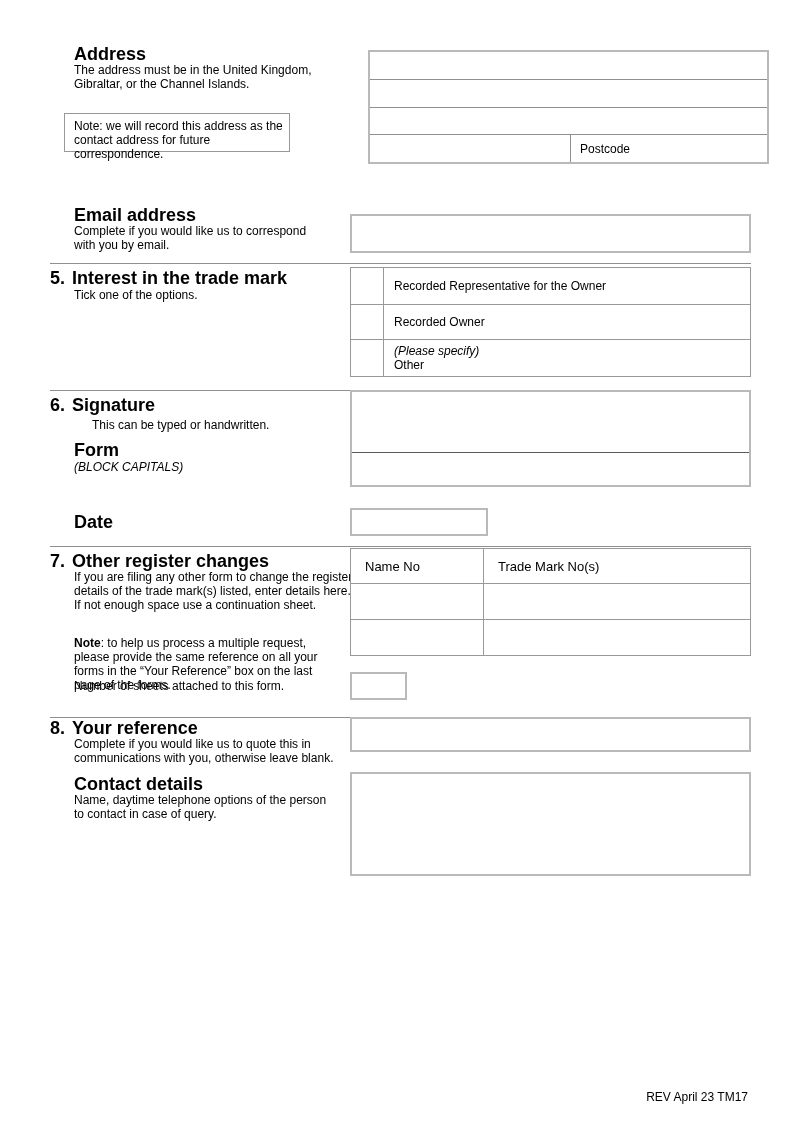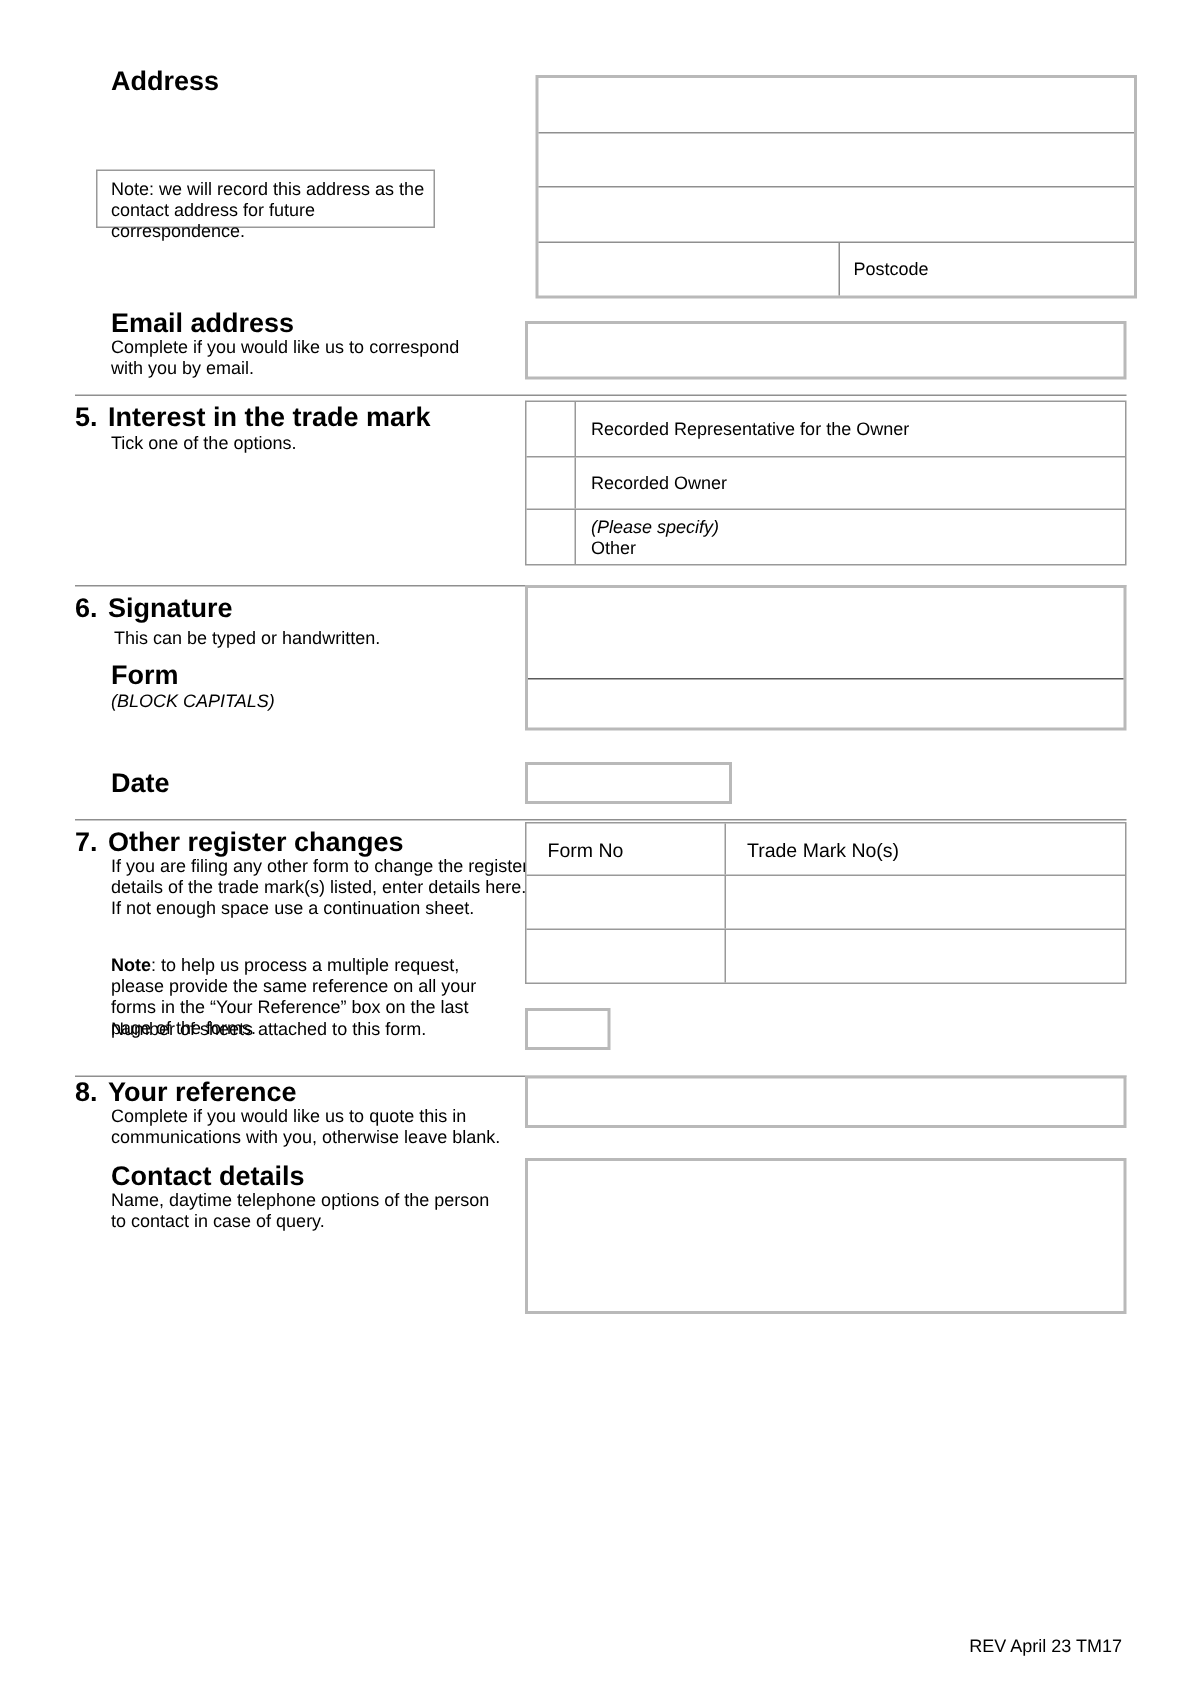--- a/index.html
+++ b/index.html
@@ -47,27 +47,29 @@
   .t7-c1 { width:133px; border-right:1px solid #999999; display:flex; align-items:center; padding-left:14px; box-sizing:border-box; }
   .t7-c2 { flex:1; display:flex; align-items:center; padding-left:14px; }
   .t7-head { font-size:13px; }
 </style>
 </head>
 <body>
 
 <div class="page">
 
   <div class="h1 abs" style="left:74px;top:46px">Address</div>
+  <div class="body pre abs" style="left:74px;top:63px;width:250px">The address must be in the United Kingdom,
+Gibraltar, or the Channel Islands.</div>
 
   <div class="note-box abs" style="left:64px;top:113px;width:226px;height:39px">
     <div class="body pre">Note: we will record this address as the
 contact address for future correspondence.</div>
   </div>
 
-  <div class="box2 addr-group abs" style="left:357px;top:50px;width:401px;height:149px">
+  <div class="box2 addr-group abs" style="left:368px;top:50px;width:401px;height:114px">
     <div class="addr-row"></div>
     <div class="addr-row"></div>
     <div class="addr-row"></div>
     <div class="addr-row">
       <div class="addr-cell-left"></div>
       <div class="addr-cell-right">
         <span class="body">Postcode</span>
       </div>
     </div>
   </div>
@@ -100,21 +102,21 @@
       <div class="opt-label">
         <span class="body i">(Please specify)</span>
         <span class="body">Other</span>
       </div>
     </div>
   </div>
 
   <div class="rule abs" style="left:50px;top:390px"></div>
   <div class="h1 abs" style="left:50px;top:397px">6.</div>
   <div class="h1 abs" style="left:72px;top:397px">Signature</div>
-  <div class="body abs" style="left:76px;top:418px">This can be typed or handwritten.</div>
+  <div class="body abs" style="left:92px;top:418px">This can be typed or handwritten.</div>
   <div class="h1 abs" style="left:74px;top:442px">Form</div>
   <div class="body i abs" style="left:74px;top:460px">(BLOCK CAPITALS)</div>
 
   <div class="box2 sig-box abs" style="left:350px;top:390px;width:401px;height:97px">
     <div class="sig-area"></div>
     <div class="name-area"></div>
   </div>
 
   <div class="h1 abs" style="left:74px;top:514px">Date</div>
   <div class="box2 abs" style="left:350px;top:508px;width:138px;height:28px"></div>
@@ -128,21 +130,21 @@
   <div class="body pre abs" style="left:74px;top:622px;width:280px">
     <span class="b">Note</span><span>: to help us process a multiple request,
 please provide the same reference on all your
 forms in the “Your Reference” box on the last
 page of the forms.</span>
   </div>
   <div class="body abs" style="left:74px;top:679px">Number of sheets attached to this form.</div>
 
   <div class="t7 abs" style="left:350px;top:548px;width:401px;height:108px">
     <div class="t7-row" style="height:34px">
-      <div class="t7-c1 t7-head">Form No</div>
+      <div class="t7-c1 t7-head">Name No</div>
       <div class="t7-c2 t7-head">Trade Mark No(s)</div>
     </div>
     <div class="t7-row" style="height:35px">
       <div class="t7-c1"></div>
       <div class="t7-c2"></div>
     </div>
     <div class="t7-row" style="flex:1">
       <div class="t7-c1"></div>
       <div class="t7-c2"></div>
     </div>

